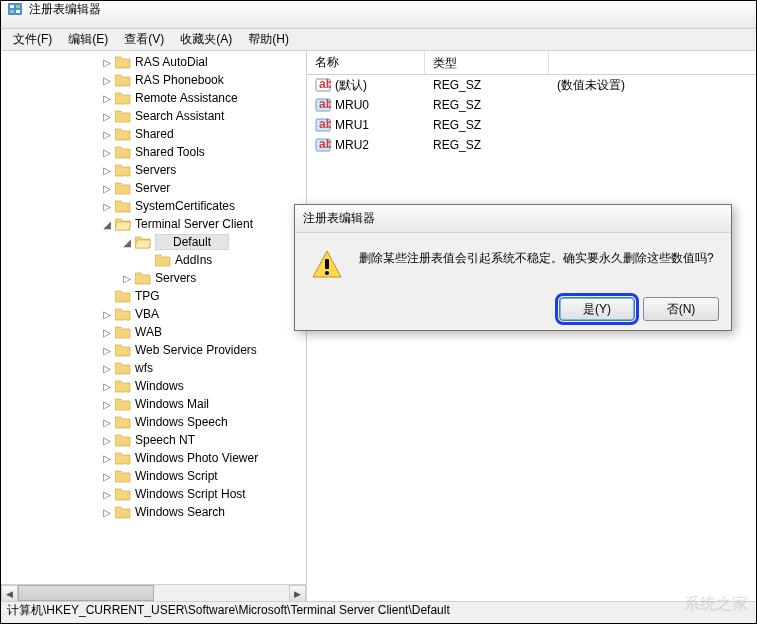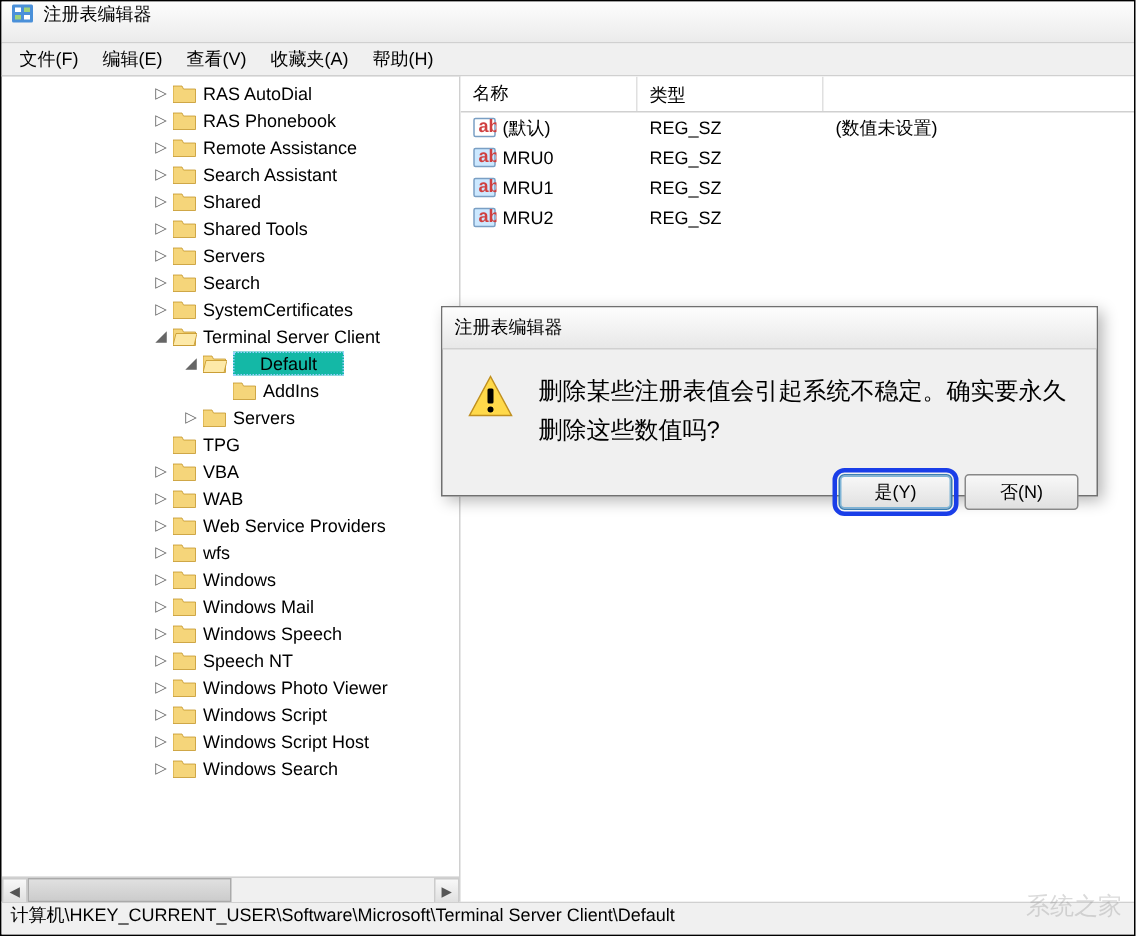--- a/index.html
+++ b/index.html
@@ -14,39 +14,39 @@
     
     .main-content { display: flex; height: 550px; }
     
     .tree-panel { width: 306px; border-right: 1px solid #d0d0d0; overflow: auto; position: relative; background: #fff; }
     .tree { padding: 2px 0; }
     .tree-node { display: flex; align-items: center; height: 18px; white-space: nowrap; cursor: default; }
     .tree-toggle { width: 12px; height: 12px; display: inline-flex; align-items: center; justify-content: center; cursor: pointer; font-size: 10px; color: #666; margin-right: 2px; }
     .tree-spacer { width: 14px; display: inline-block; }
     .folder-icon { width: 16px; height: 14px; margin-right: 4px; }
     .tree-label { font-size: 12px; }
-    .tree-node.selected .tree-label { background: #14b8a6; border: 1px dotted #99d1ff; padding: 0 17px; }
+    .tree-node.selected .tree-label { background: #e5e5e5; border: 1px dotted #99d1ff; padding: 0 17px; }
     
     .list-panel { flex: 1; overflow: auto; background: #fff; }
     .list-header { display: flex; height: 24px; border-bottom: 1px solid #d0d0d0; background: #fff; position: sticky; top: 0; }
     .list-header-cell { padding: 4px 8px; border-right: 1px solid #e0e0e0; font-size: 12px; cursor: default; }
     .list-row { display: flex; height: 20px; align-items: center; }
     .list-cell { padding: 2px 8px; overflow: hidden; white-space: nowrap; }
     .col-name { width: 118px; display: flex; align-items: center; }
     .col-type { width: 124px; }
     .col-data { flex: 1; }
     .value-icon { width: 16px; height: 16px; margin-right: 4px; }
     
     .statusbar { height: 22px; border-top: 1px solid #d0d0d0; background: #f0f0f0; display: flex; padding: 0 6px; font-size: 12px; }
     
     .dialog { position: absolute; left: 293px; top: 203px; width: 438px; height: 127px; background: #f0f0f0; border: 1px solid #707070; box-shadow: 3px 3px 10px rgba(0,0,0,0.3); }
     .dialog-titlebar { height: 28px; background: linear-gradient(to bottom, #fdfdfd, #e8e8e8); border-bottom: 1px solid #d0d0d0; display: flex; align-items: center; padding: 0 8px; font-size: 12px; }
     .dialog-body { padding: 16px; display: flex; align-items: flex-start; }
     .warning-icon { width: 32px; height: 32px; margin-right: 16px; flex-shrink: 0; }
-    .dialog-message { font-size: 16px; line-height: 1.6; }
+    .dialog-message { font-size: 12px; line-height: 1.6; }
     .dialog-buttons { display: flex; justify-content: flex-end; padding: 0 12px 12px 0; gap: 8px; }
     .dialog-button { min-width: 76px; height: 24px; background: linear-gradient(to bottom, #f8f8f8, #e0e0e0); border: 1px solid #888; border-radius: 3px; cursor: pointer; font-size: 12px; padding: 0 12px; }
     .dialog-button.default { border: 1px solid #3c7fb1; box-shadow: 0 0 0 1px #7eb4d6 inset; }
     .dialog-button.highlighted { outline: 3px solid #1a3ee8; outline-offset: 1px; border-radius: 4px; }
     
     .scrollbar-h { position: absolute; bottom: 0; left: 0; right: 0; height: 17px; background: #f0f0f0; border-top: 1px solid #d0d0d0; display: flex; }
     .scrollbar-btn { width: 17px; height: 17px; background: linear-gradient(#f8f8f8, #e0e0e0); border: 1px solid #ccc; display: flex; align-items: center; justify-content: center; font-size: 9px; color: #555; }
     .scrollbar-track { flex: 1; background: #f0f0f0; position: relative; }
     .scrollbar-thumb { position: absolute; left: 0; width: 50%; height: 100%; background: linear-gradient(#e0e0e0, #ccc); border: 1px solid #aaa; }
     
@@ -173,21 +173,21 @@
           <span class="tree-spacer" style="border-left:1px dotted #aaa; margin-left:6px;"></span>
           <span class="tree-spacer" style="border-left:1px dotted #aaa; margin-left:6px;"></span>
           <span class="tree-spacer" style="border-left:1px dotted #aaa; margin-left:6px;"></span>
           <span class="tree-spacer" style="border-left:1px dotted #aaa; margin-left:6px;"></span>
           <span class="tree-spacer" style="border-left:1px dotted #aaa; margin-left:6px;"></span>
           <span class="tree-toggle">▷</span>
           <svg class="folder-icon" viewBox="0 0 16 14">
     <path d="M0 2 L0 13 L15 13 L15 4 L7 4 L6 2 Z" fill="#f5d57a" stroke="#c09020" stroke-width="0.5"></path>
 
   </svg>
-          <span class="tree-label">Search</span>
+          <span class="tree-label">Server</span>
         </div>
         <div class="tree-node">
           <span class="tree-spacer" style="border-left:1px dotted #aaa; margin-left:6px;"></span>
           <span class="tree-spacer" style="border-left:1px dotted #aaa; margin-left:6px;"></span>
           <span class="tree-spacer" style="border-left:1px dotted #aaa; margin-left:6px;"></span>
           <span class="tree-spacer" style="border-left:1px dotted #aaa; margin-left:6px;"></span>
           <span class="tree-spacer" style="border-left:1px dotted #aaa; margin-left:6px;"></span>
           <span class="tree-toggle">▷</span>
           <svg class="folder-icon" viewBox="0 0 16 14">
     <path d="M0 2 L0 13 L15 13 L15 4 L7 4 L6 2 Z" fill="#f5d57a" stroke="#c09020" stroke-width="0.5"></path>

